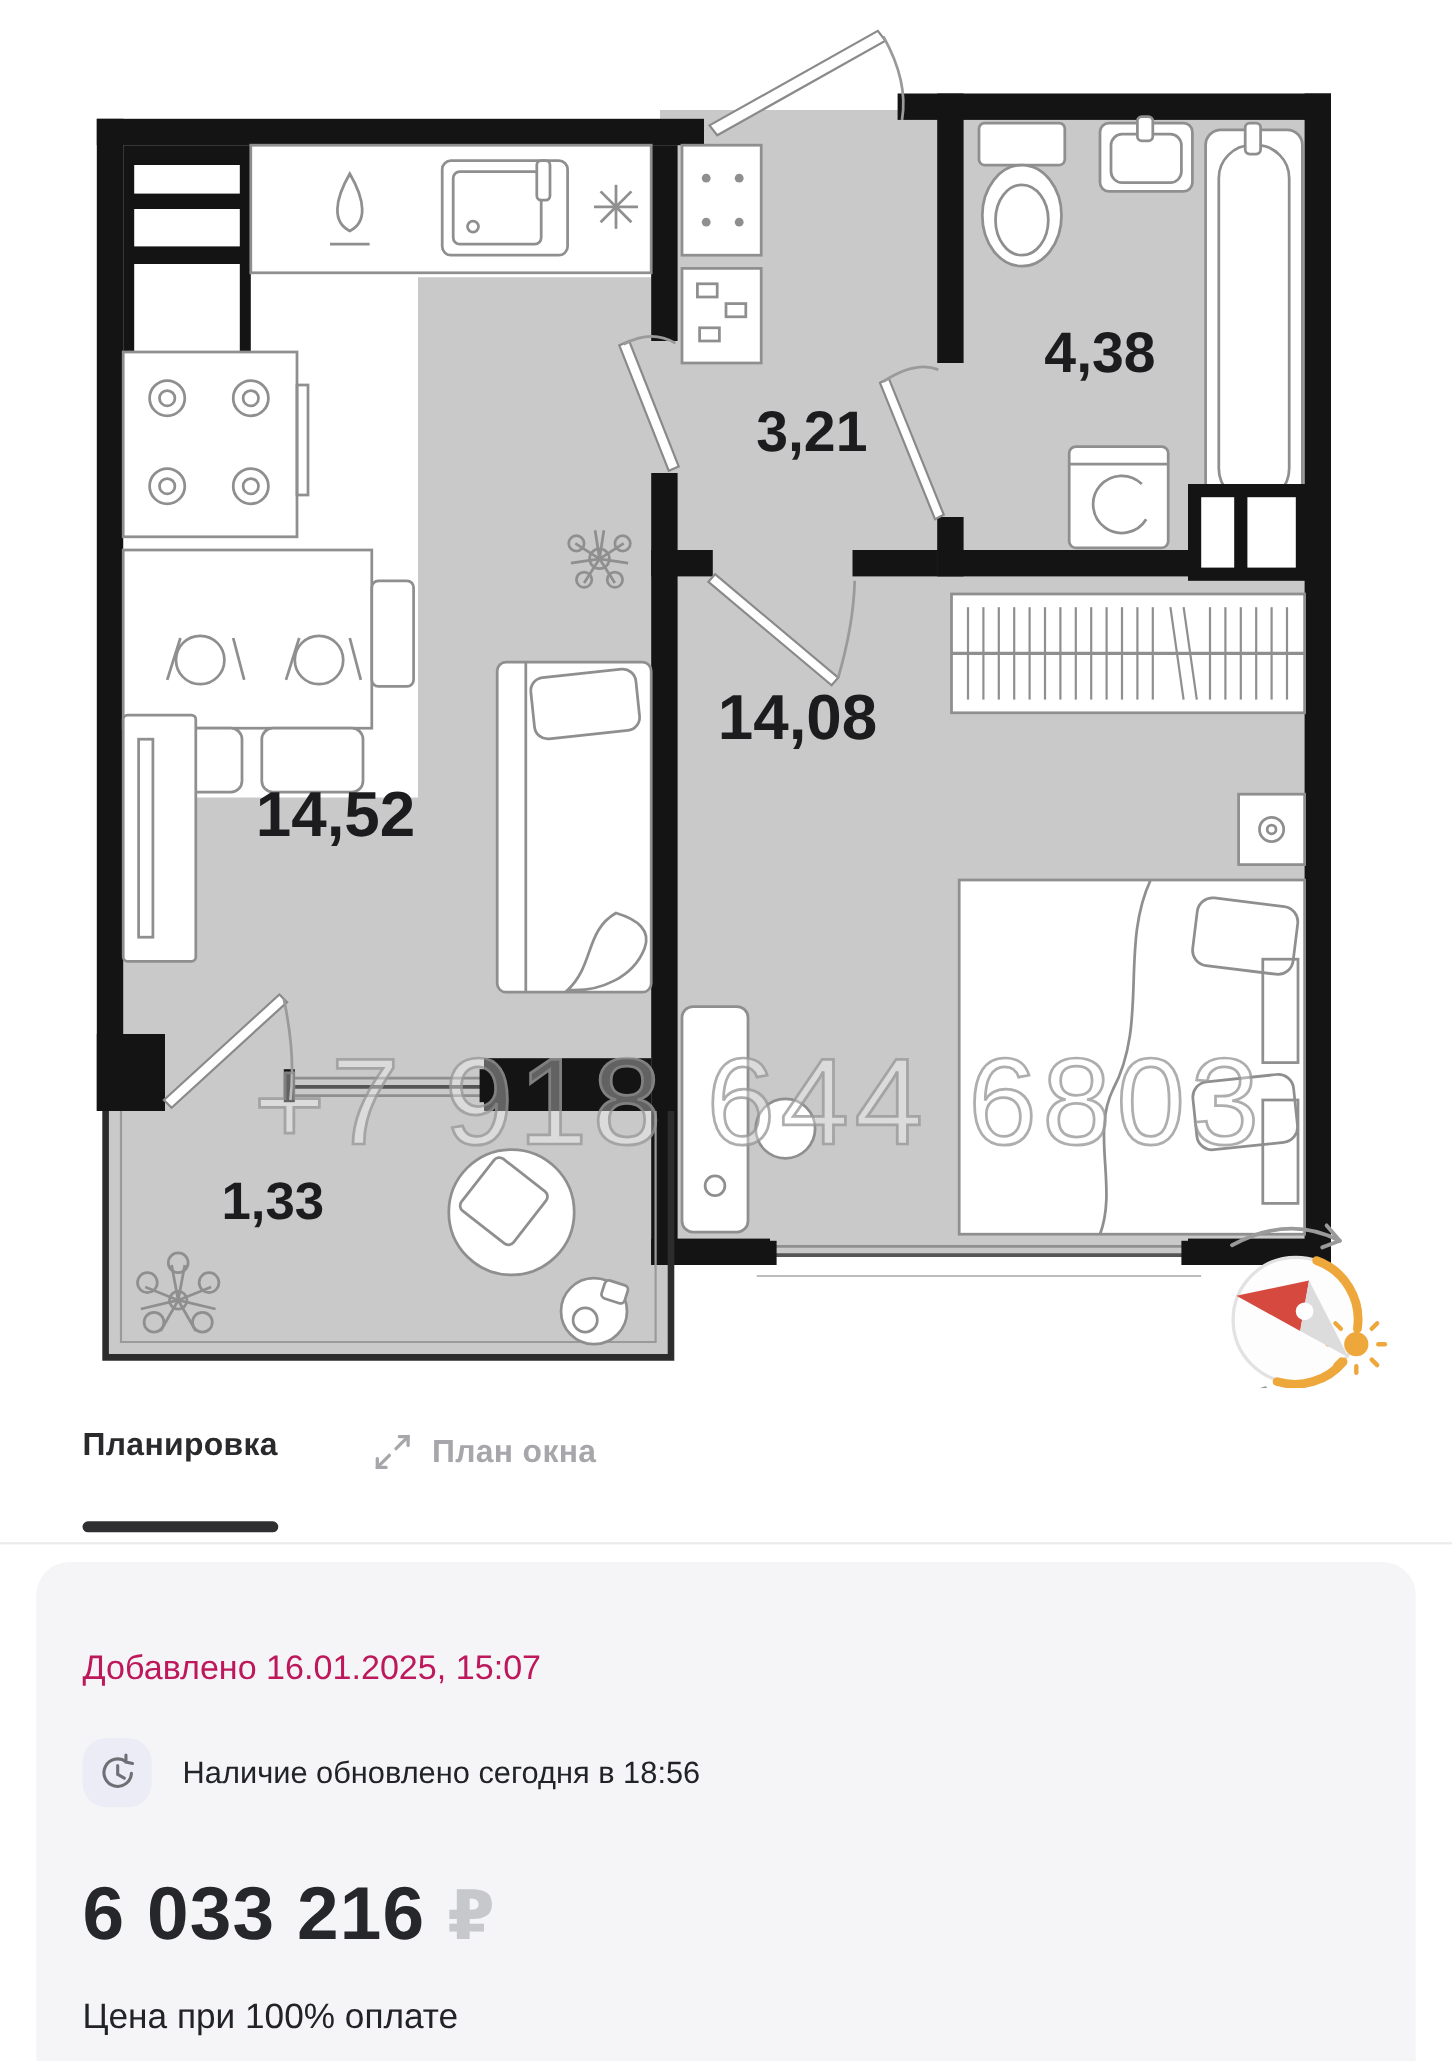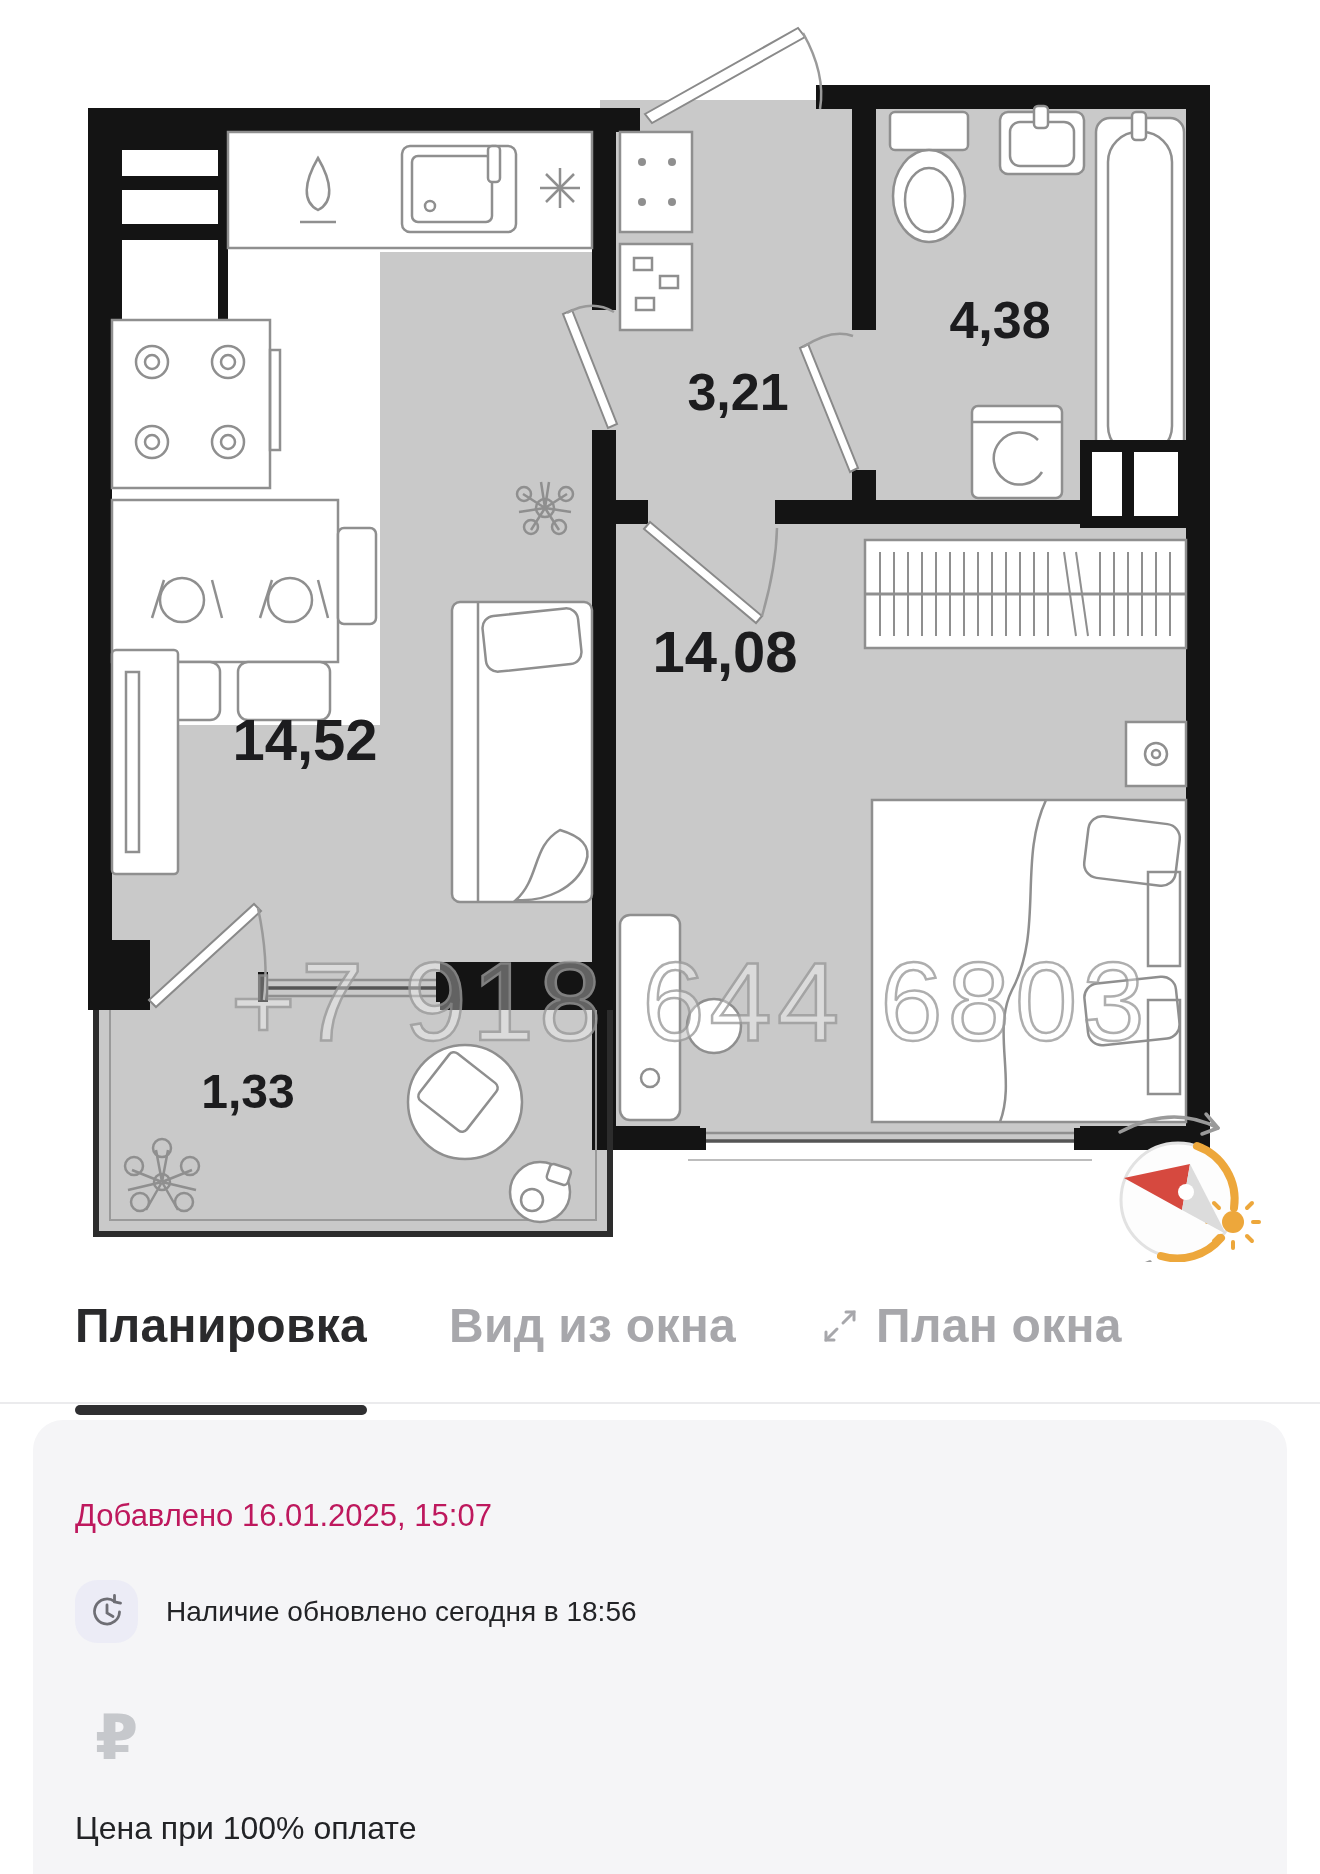--- a/index.html
+++ b/index.html
@@ -11,21 +11,21 @@
   .plan-wrap{width:1320px;height:1262px;position:relative;background:#fff;}
   .plan-wrap svg{display:block;}
 
   
   .tabs{
     position:relative;display:flex;align-items:flex-start;gap:82px;
     padding:36px 0 0 75px;height:104px;
     border-bottom:2px solid #ebebed;background:#fff;
   }
   .tab{position:relative;display:flex;align-items:center;gap:14px;
-       font-size:48px;font-weight:700;color:#a7a7ab;letter-spacing:.3px;
+       font-size:29px;font-weight:700;color:#a7a7ab;letter-spacing:.3px;
        padding-bottom:56px;cursor:pointer;justify-content:center;}
   .tab.active{color:#2a2a2c;}
   .tab .underline{
     position:absolute;left:0;right:0;bottom:-6px;height:10px;border-radius:6px;
     background:#2f2f31;
   }
   .tab svg{display:block;}
 
   
   .card{
@@ -346,23 +346,20 @@
   </g>
 </svg>
 </div>
 
 <div class="tabs">
   <div class="tab active">
     <span>Планировка</span>
     <div class="underline"></div>
   </div>
   <div class="tab">
-    <span>Вид из окна</span>
-  </div>
-  <div class="tab">
     <svg width="44" height="44" viewBox="0 0 44 44">
       <g stroke="#a7a7ab" stroke-width="3" fill="none" stroke-linecap="round">
         <line x1="25" y1="19" x2="36" y2="8"></line>
         <polyline points="28,8 36,8 36,16"></polyline>
         <line x1="19" y1="25" x2="8" y2="36"></line>
         <polyline points="8,28 8,36 16,36"></polyline>
       </g>
     </svg>
     <span>План окна</span>
   </div>
@@ -378,17 +375,18 @@
           <path d="M 27.5,9.5 A 12.5,12.5 0 1 0 32.5,20"></path>
           <polyline points="27.5,3.5 27.5,9.8 33.5,11.2"></polyline>
           <polyline points="20,13 20,21 26,24.5"></polyline>
         </g>
       </svg>
     </div>
     <div class="avail-text">Наличие обновлено сегодня в 18:56</div>
   </div>
 
   <div class="price-row">
+    <span class="price-value">6 033 216</span>
     <span class="price-currency">₽</span>
   </div>
 
   <div class="price-note">Цена при 100% оплате</div>
 </div>
 
 </body></html>

